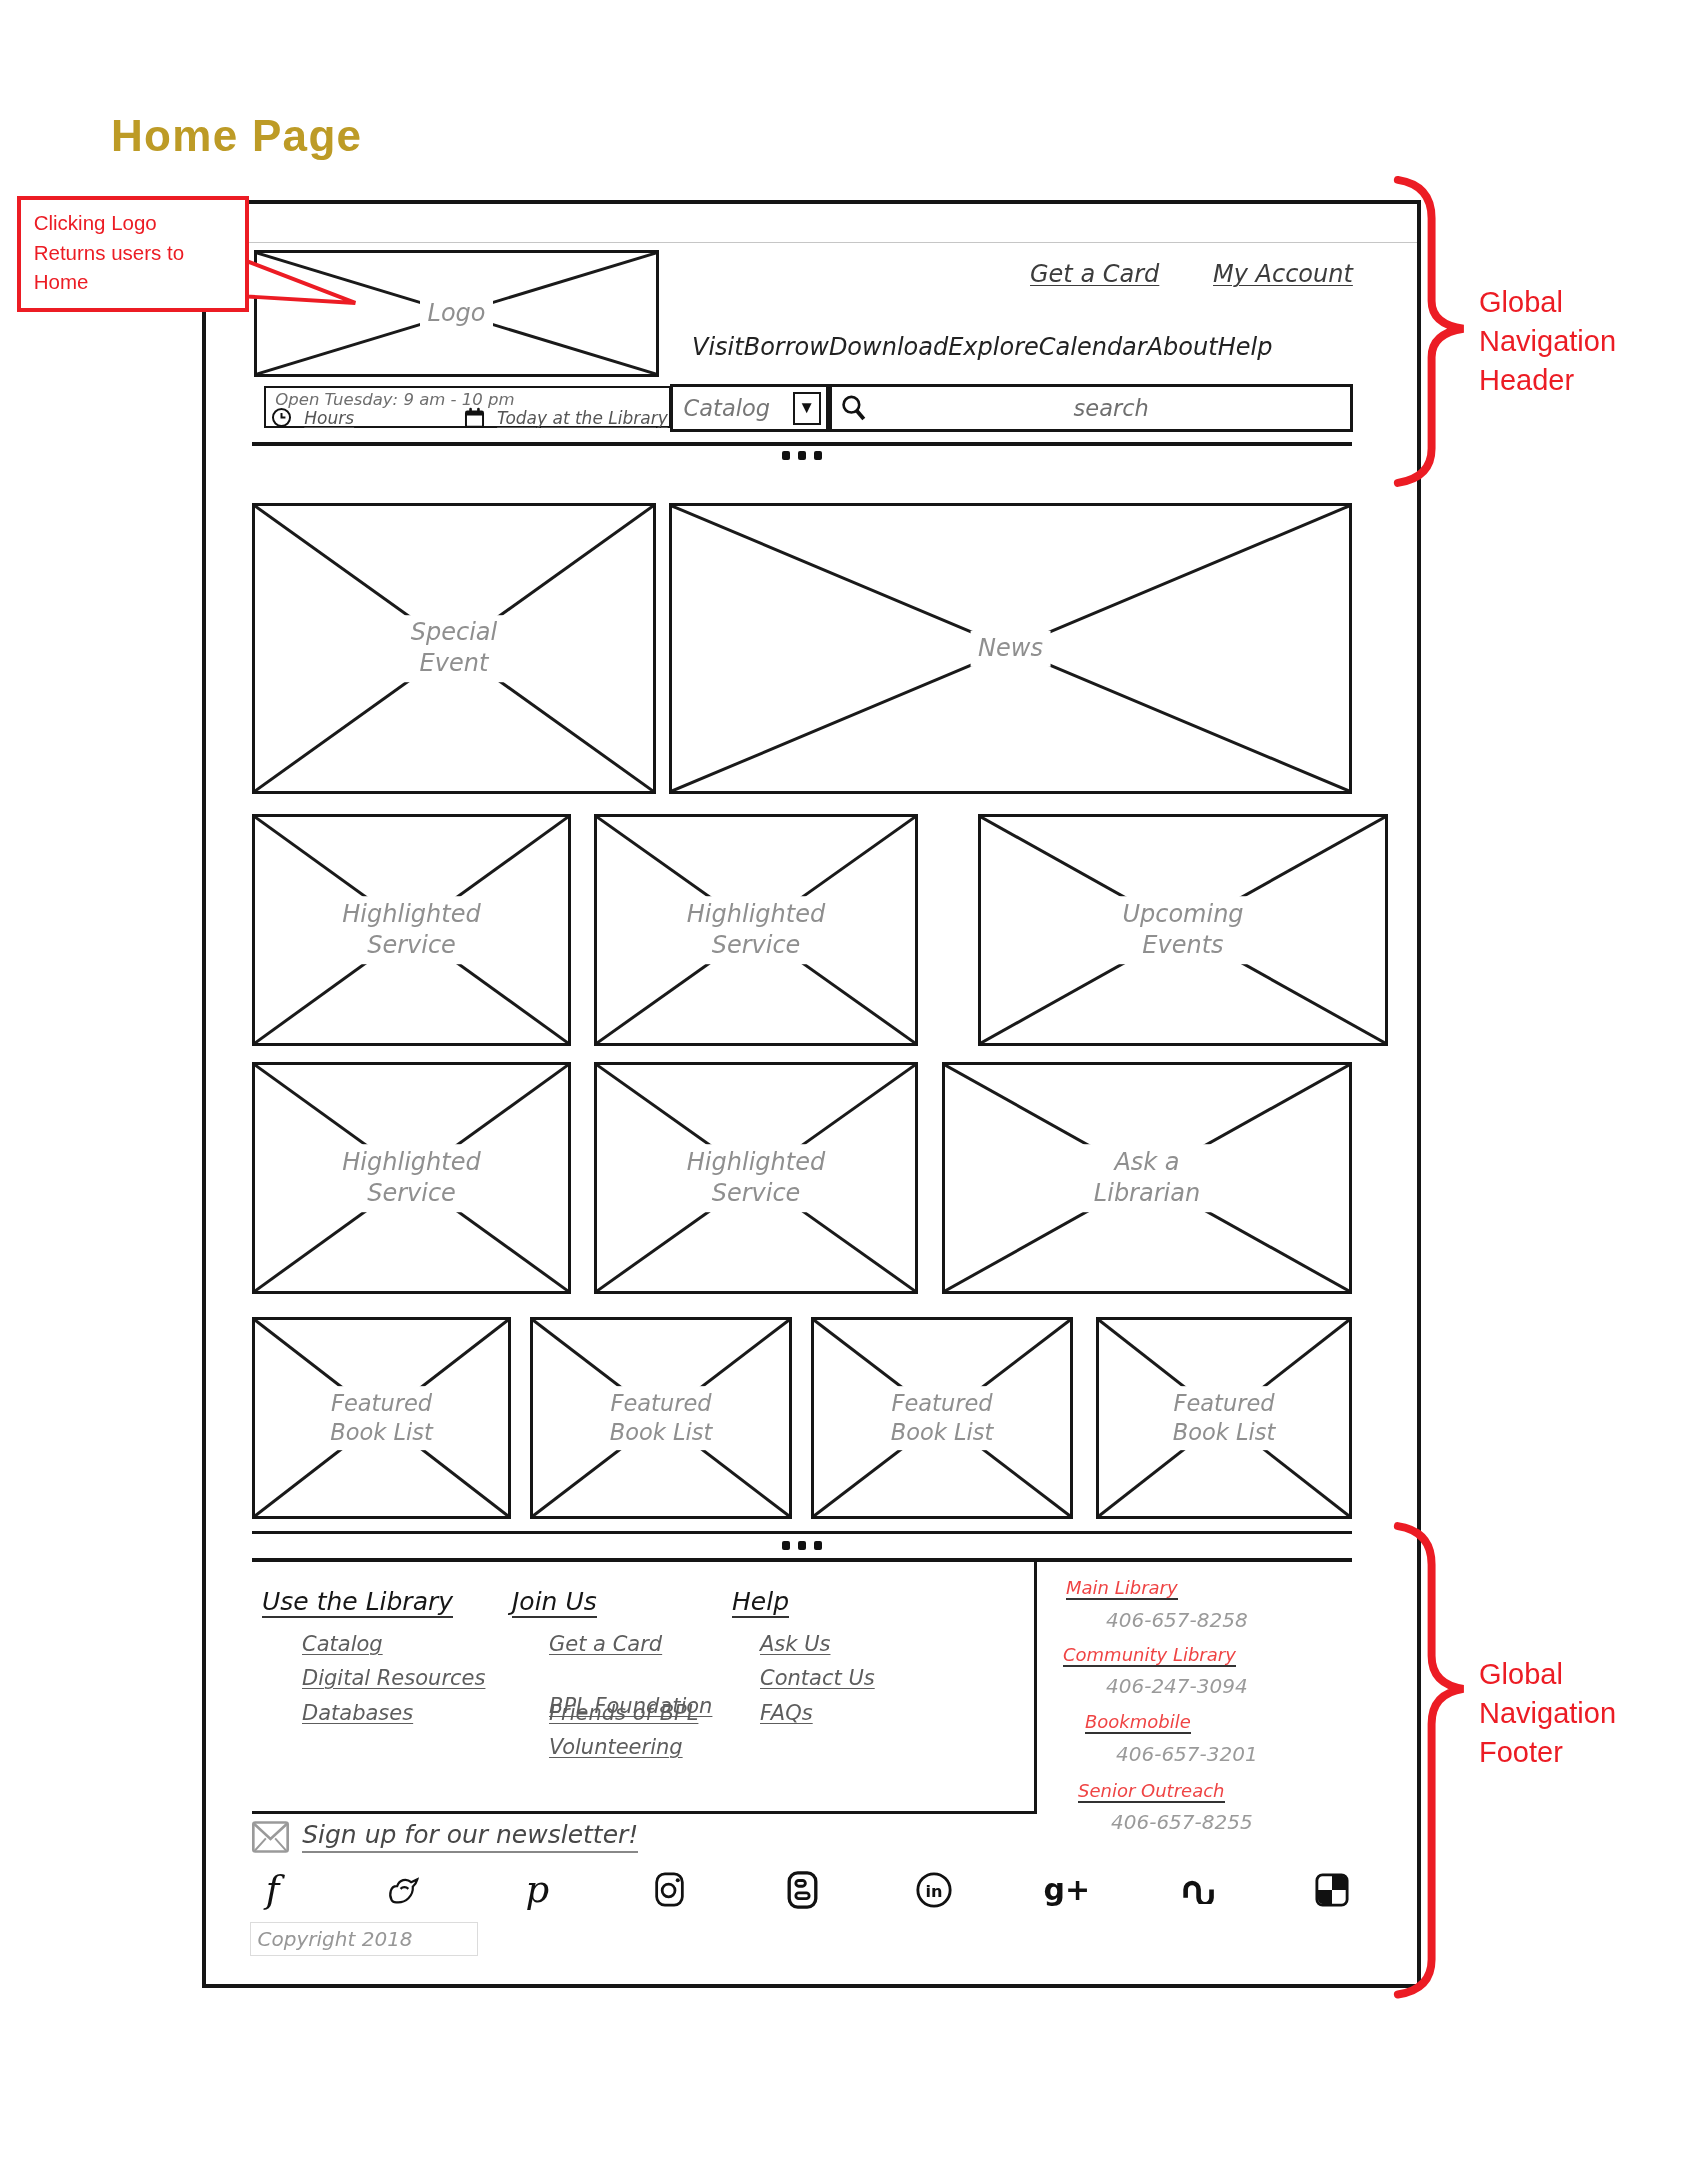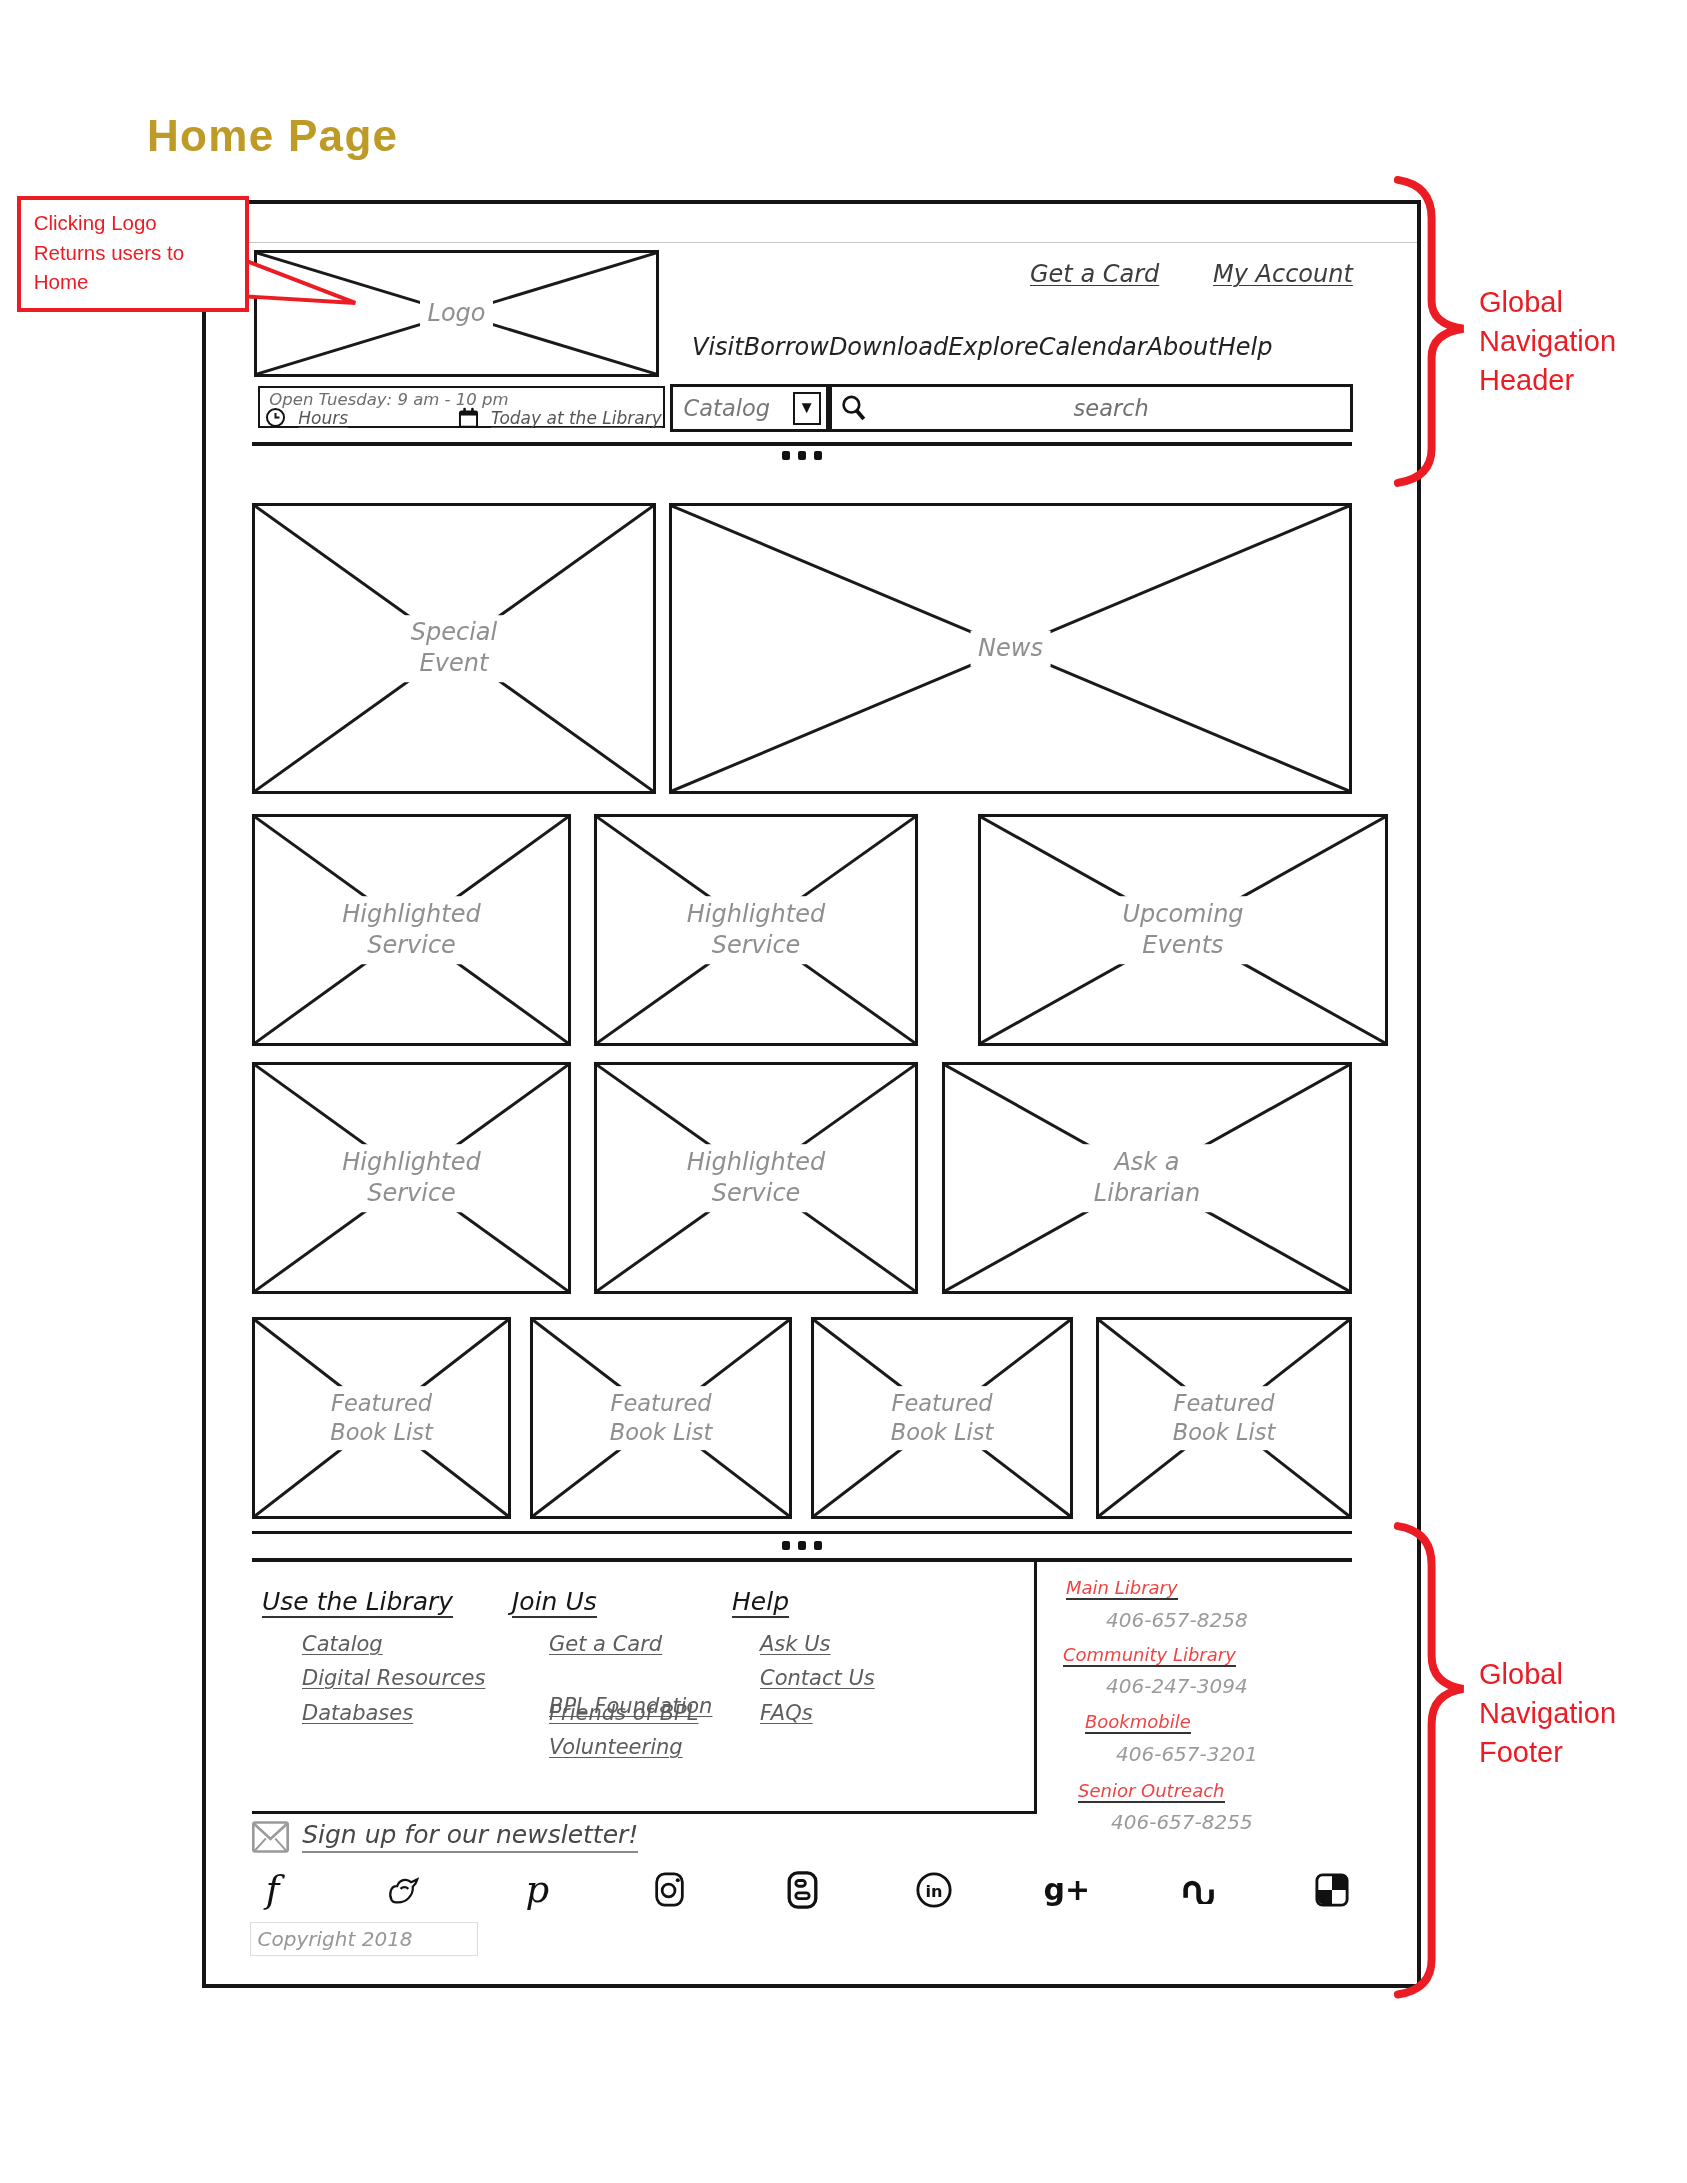--- a/index.html
+++ b/index.html
@@ -1,21 +1,21 @@
 <!DOCTYPE html>
 <html style="font-size:10.6px"><head>
 <meta charset="utf-8">
 <style>
   html,body{margin:0;padding:0;background:#fff;}
   .canvas{position:relative;width:1687px;height:2183px;background:#fff;overflow:hidden;
           font-family:"Liberation Sans",sans-serif;}
 
   
   .doc-title{position:absolute;left:111px;top:111px;font-size:44px;font-weight:bold;
-             letter-spacing:1.3px;color:#bd9b26;font-family:"Liberation Sans",sans-serif;margin-left:36px;}
+             letter-spacing:1.3px;color:#bd9b26;font-family:"Liberation Sans",sans-serif;}
   .callout{position:absolute;left:16.5px;top:196px;width:232px;height:116px;background:#fff;
            border:4.6px solid #ec1c24;box-sizing:border-box;z-index:30;}
   .callout-text{position:absolute;left:13.2px;top:8px;width:185px;font-size:20.5px;line-height:1.45;
                 color:#ec1c24;}
   .overlay{position:absolute;left:0;top:0;width:1687px;height:2183px;pointer-events:none;z-index:25;}
   .brace-label{position:absolute;width:192px;font-size:29px;line-height:1.35;color:#ec1c24;z-index:26;}
   .brace-label.hdr{left:1479px;top:283px;}
   .brace-label.ftr{left:1479px;top:1655px;}
 
   
@@ -32,21 +32,21 @@
   .xbox line{stroke:#1a1a1a;stroke-width:3;vector-effect:non-scaling-stroke;}
   .xlabel{position:absolute;top:50%;left:50%;transform:translate(-50%,-50%);background:#fff;
           padding:2.6px 8px;text-align:center;font-style:italic;color:#8f8f8f;font-size:24px;
           line-height:1.3;max-width:152px;font-family:"DejaVu Sans",sans-serif;}
 
   
   .logo-box{left:48px;top:46px;width:405px;height:127px;}
   .util-link{position:absolute;top:56px;font-size:24px;color:#3c3c3c;}
   .nav-row{position:absolute;left:486px;top:129px;width:638px;display:flex;
            font-size:24px;color:#222;}
-  .hours-box{position:absolute;left:52px;top:182px;width:407px;height:42px;border:2.6px solid #151515;
+  .hours-box{position:absolute;left:58px;top:182px;width:407px;height:42px;border:2.6px solid #151515;
              box-sizing:border-box;padding-left:13px;}
   .hours-line1{position:absolute;left:9.3px;top:2px;font-size:16.5px;color:#6e6e6e;white-space:nowrap;}
   .hours-line2{position:absolute;left:5.3px;top:19px;display:flex;align-items:center;gap:12px;
                font-size:17px;color:#555;}
   .hours-gap{width:86px;}
   .catalog-box{position:absolute;left:464px;top:180px;width:159px;height:48px;border:3.3px solid #151515;
                box-sizing:border-box;display:flex;align-items:center;justify-content:space-between;
                padding:0 5.3px 0 10.6px;}
   .catalog-label{font-size:22.5px;color:#777;}
   .dd-btn{width:28px;height:33px;border:2px solid #151515;display:flex;align-items:center;

